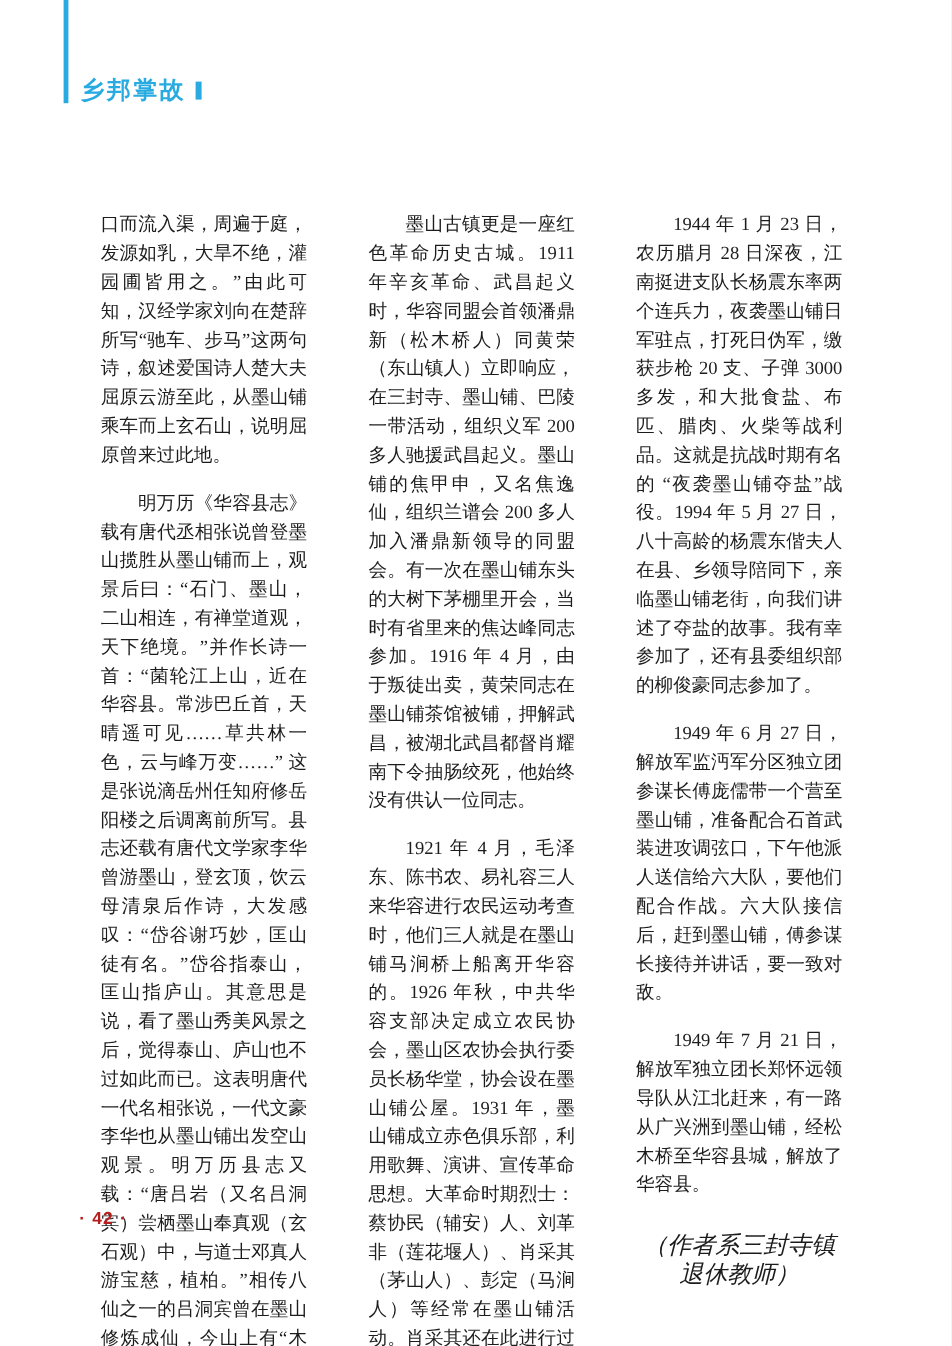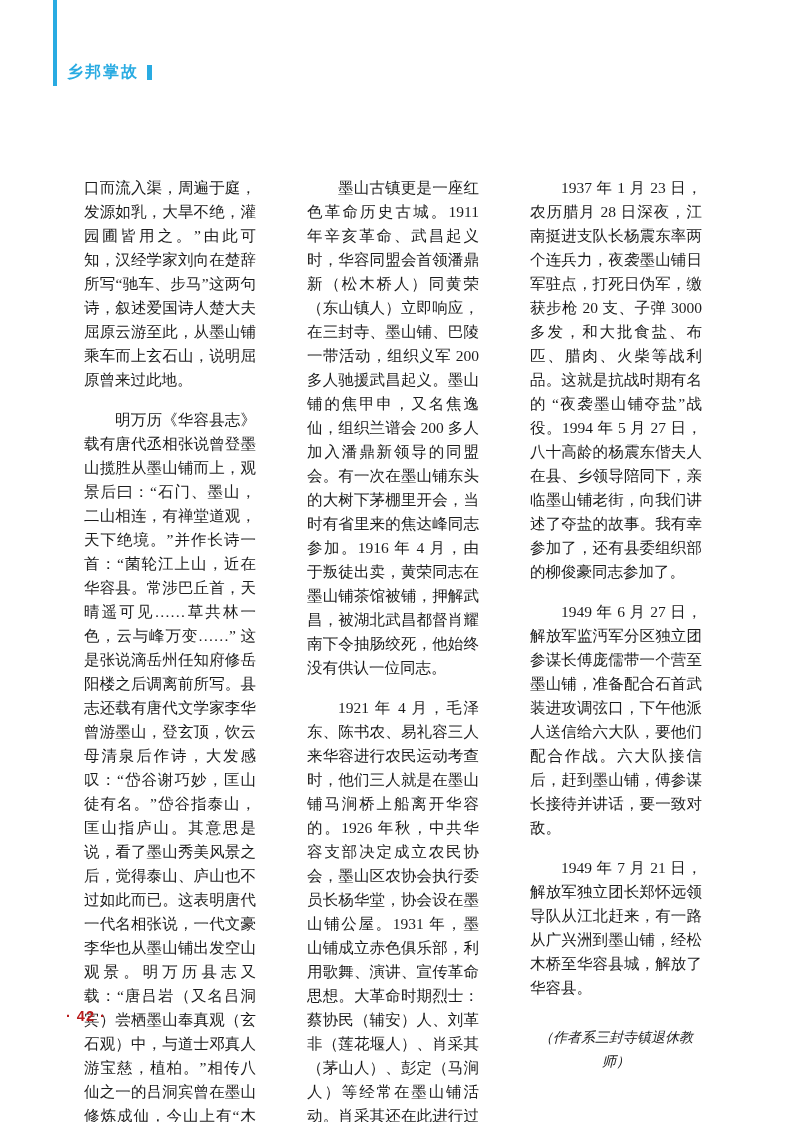--- a/index.html
+++ b/index.html
@@ -15,21 +15,21 @@
   .edge-bar{
     position:absolute;left:53px;top:0;
     width:4px;height:86px;
     background:#29abe2;
   }
   .section-header{
     position:absolute;left:67px;top:62px;
     display:flex;align-items:center;
     color:#29abe2;
     font-family:"Liberation Sans","DejaVu Sans",sans-serif;
-    font-weight:bold;font-size:16px;letter-spacing:2px;
+    font-weight:bold;font-size:20px;letter-spacing:2px;
   }
   .header-tick{
     display:inline-block;
     width:5px;height:15px;
     background:#29abe2;
     margin-left:8px;
   }
   
   .columns{
     position:absolute;left:68px;top:160px;
@@ -44,21 +44,21 @@
     text-align:justify;
     text-justify:inter-ideograph;
   }
   .col p{margin:16px;}
   .col p.indent{text-indent:2em;}
   .col p.author{
     margin-top:26px;
     font-style:italic;
     text-align:center;
     text-indent:0;
-    font-size:14px;
+    font-size:20px;
   }
   
   .page-number{
     position:absolute;left:66px;top:1008px;
     color:#b91c1c;
     font-family:"Liberation Sans","DejaVu Sans",sans-serif;
     font-weight:bold;font-size:14.5px;
     letter-spacing:1px;
   }
 </style>
@@ -81,21 +81,21 @@
       <p class="indent">明万历《华容县志》载有唐代丞相张说曾登墨山揽胜从墨山铺而上，观景后曰：“石门、墨山，二山相连，有禅堂道观，天下绝境。”并作长诗一首：“菌轮江上山，近在华容县。常涉巴丘首，天晴遥可见……草共林一色，云与峰万变……” 这是张说滴岳州任知府修岳阳楼之后调离前所写。县志还载有唐代文学家李华曾游墨山，登玄顶，饮云母清泉后作诗，大发感叹：“岱谷谢巧妙，匡山徒有名。”岱谷指泰山，匡山指庐山。其意思是说，看了墨山秀美风景之后，觉得泰山、庐山也不过如此而已。这表明唐代一代名相张说，一代文豪李华也从墨山铺出发空山观景。明万历县志又载：“唐吕岩（又名吕洞宾）尝栖墨山奉真观（玄石观）中，与道士邓真人游宝慈，植柏。”相传八仙之一的吕洞宾曾在墨山修炼成仙，今山上有“木鱼石”为证。古镇老街大戏楼上有匾额：“月下广寒”四个大字，传说天上的嫦娥曾下凡游过墨山铺古城。因而墨山铺称“月亮街”。到过墨山铺登玄石山的历史名人留有诗篇者甚多。唐代曾任中书令的陈希烈有诗。明代华容举人孙宜有《玄石山》《墨山神庙》诗，明代孙斯亿有《宿玄石观》诗。明太史华容人严首升诗云：“我从玄</p>
     </div>
 
     <div class="col">
       <p class="indent">墨山古镇更是一座红色革命历史古城。1911 年辛亥革命、武昌起义时，华容同盟会首领潘鼎新（松木桥人）同黄荣（东山镇人）立即响应，在三封寺、墨山铺、巴陵一带活动，组织义军 200 多人驰援武昌起义。墨山铺的焦甲申，又名焦逸仙，组织兰谱会 200 多人加入潘鼎新领导的同盟会。有一次在墨山铺东头的大树下茅棚里开会，当时有省里来的焦达峰同志参加。1916 年 4 月，由于叛徒出卖，黄荣同志在墨山铺茶馆被铺，押解武昌，被湖北武昌都督肖耀南下令抽肠绞死，他始终没有供认一位同志。</p>
       <p class="indent">1921 年 4 月，毛泽东、陈书农、易礼容三人来华容进行农民运动考查时，他们三人就是在墨山铺马涧桥上船离开华容的。1926 年秋，中共华容支部决定成立农民协会，墨山区农协会执行委员长杨华堂，协会设在墨山铺公屋。1931 年，墨山铺成立赤色俱乐部，利用歌舞、演讲、宣传革命思想。大革命时期烈士：蔡协民（辅安）人、刘革非（莲花堰人）、肖采其（茅山人）、彭定（马涧人）等经常在墨山铺活动。肖采其还在此进行过演讲，宣传革命思想。</p>
 
     </div>
 
     <div class="col">
-      <p class="indent">1937 年 1 月 23 日，农历腊月 28 日深夜，江南挺进支队长杨震东率两个连兵力，夜袭墨山铺日军驻点，打死日伪军，缴获步枪 20 支、子弹 3000 多发，和大批食盐、布匹、腊肉、火柴等战利品。这就是抗战时期有名的 “夜袭墨山铺夺盐”战役。1994 年 5 月 27 日，八十高龄的杨震东偕夫人在县、乡领导陪同下，亲临墨山铺老街，向我们讲述了夺盐的故事。我有幸参加了，还有县委组织部的柳俊豪同志参加了。</p>
+      <p class="indent">1944 年 1 月 23 日，农历腊月 28 日深夜，江南挺进支队长杨震东率两个连兵力，夜袭墨山铺日军驻点，打死日伪军，缴获步枪 20 支、子弹 3000 多发，和大批食盐、布匹、腊肉、火柴等战利品。这就是抗战时期有名的 “夜袭墨山铺夺盐”战役。1994 年 5 月 27 日，八十高龄的杨震东偕夫人在县、乡领导陪同下，亲临墨山铺老街，向我们讲述了夺盐的故事。我有幸参加了，还有县委组织部的柳俊豪同志参加了。</p>
       <p class="indent">1949 年 6 月 27 日，解放军监沔军分区独立团参谋长傅庞儒带一个营至墨山铺，准备配合石首武装进攻调弦口，下午他派人送信给六大队，要他们配合作战。六大队接信后，赶到墨山铺，傅参谋长接待并讲话，要一致对敌。</p>
       <p class="indent">1949 年 7 月 21 日，解放军独立团长郑怀远领导队从江北赶来，有一路从广兴洲到墨山铺，经松木桥至华容县城，解放了华容县。</p>
       <p class="author">（作者系三封寺镇退休教师）</p>
     </div>
 
   </div>
 
   <div class="page-number">· 42 ·</div>
 
 </div>

